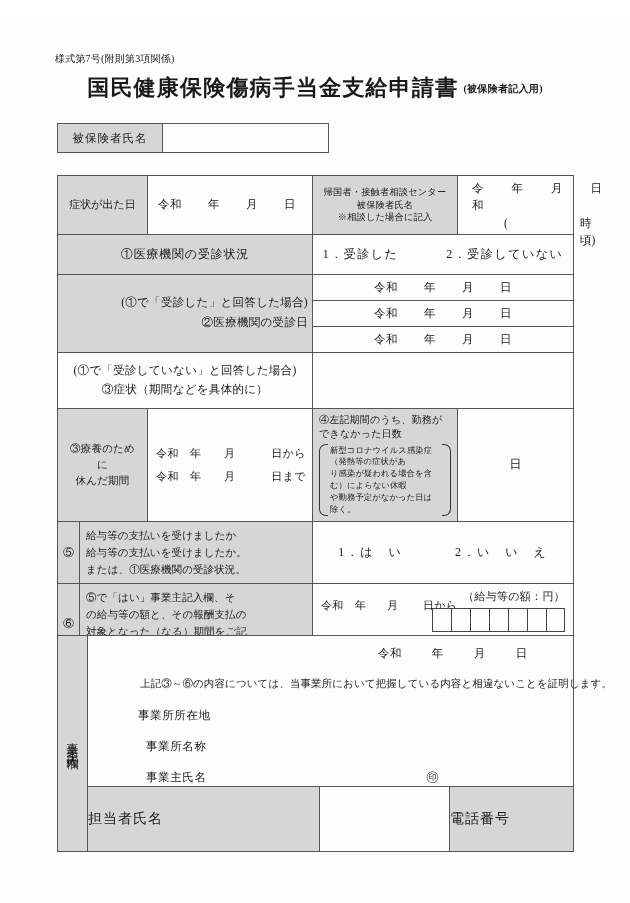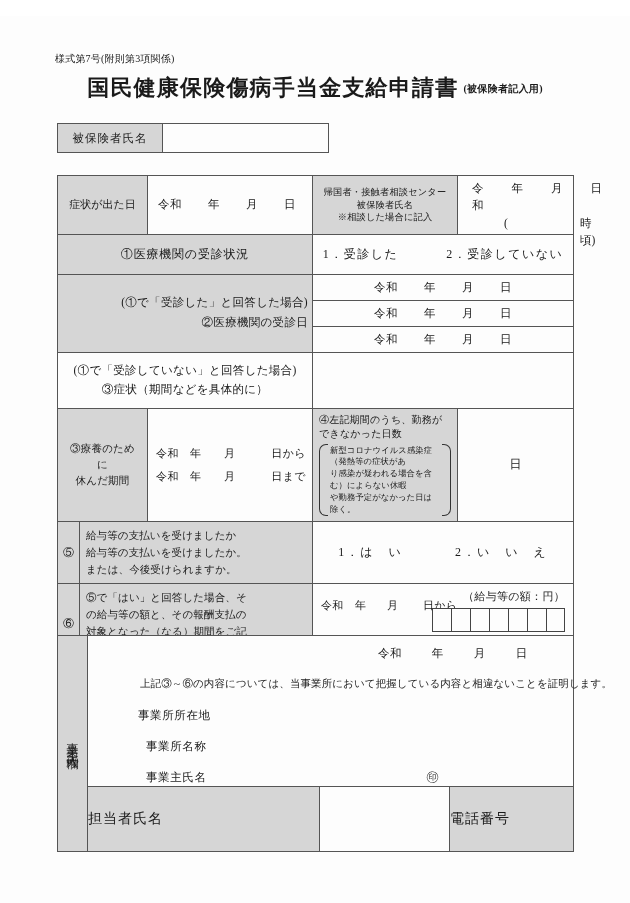--- a/index.html
+++ b/index.html
@@ -531,36 +531,36 @@
         <div class="r4-unit">日</div>
       </td>
     </tr>
 
     <tr>
       <td class="gray num-cell">⑤</td>
       <td class="gray" colspan="2">
         <div class="desc-cell">
           <div>給与等の支払いを受けましたか</div>
           <div>給与等の支払いを受けましたか。</div>
-          <div>または、今後受けられますか。</div>
+          <div>または、①医療機関の受診状況。</div>
         </div>
       </td>
       <td colspan="2">
         <div class="q5-opts">
           <span class="o1">1．は　い</span>
           <span class="o2">2．い　い　え</span>
         </div>
       </td>
     </tr>
 
     <tr>
       <td class="gray num-cell">⑥</td>
       <td class="gray" colspan="2">
         <div class="desc-cell">
-          <div>⑤で「はい」と回答した場合、そ</div>
+          <div>⑤で「はい」事業主記入欄、そ</div>
           <div>の給与等の額と、その報酬支払の</div>
           <div>対象となった（なる）期間をご記</div>
           <div>入ください。</div>
         </div>
       </td>
       <td colspan="2" class="r6-body">
         <div class="r6-dates">
           <div class="dl">
             <span class="era">令和</span>
             <span class="yy">年</span>

